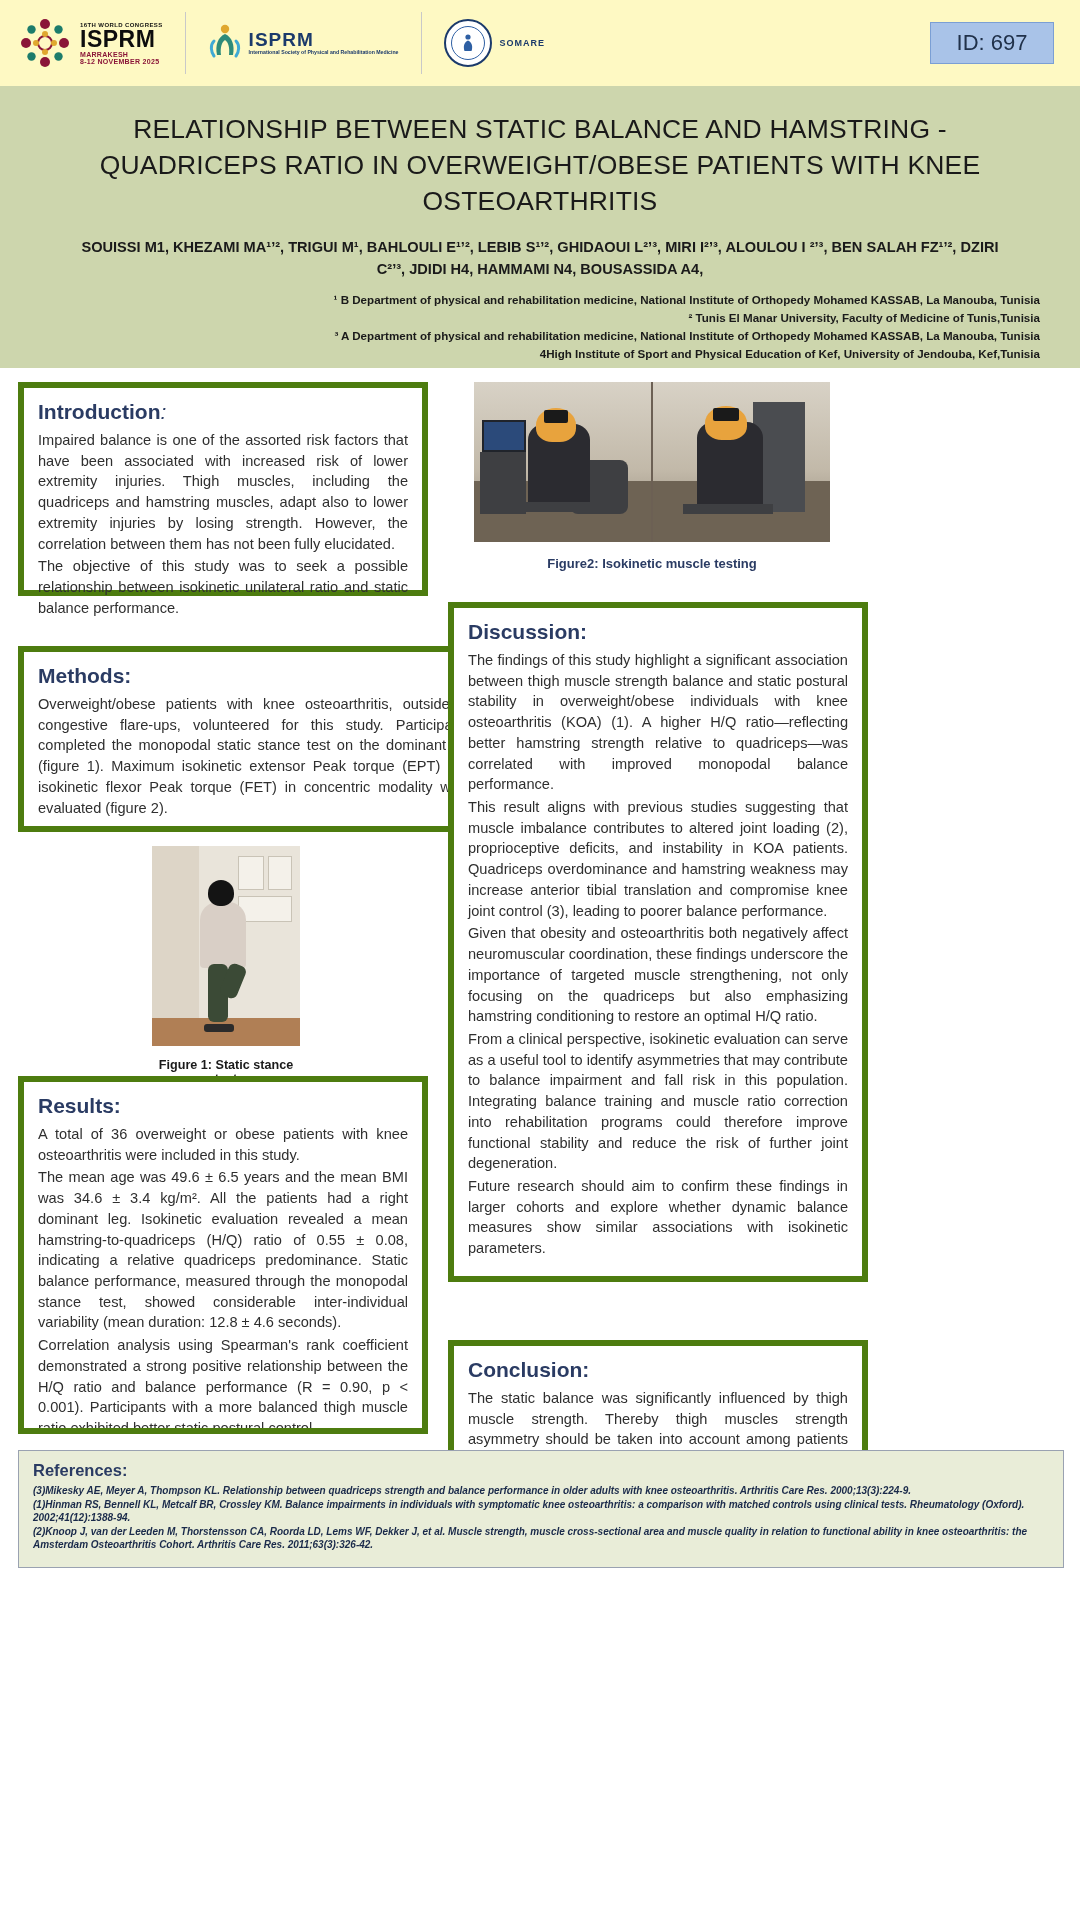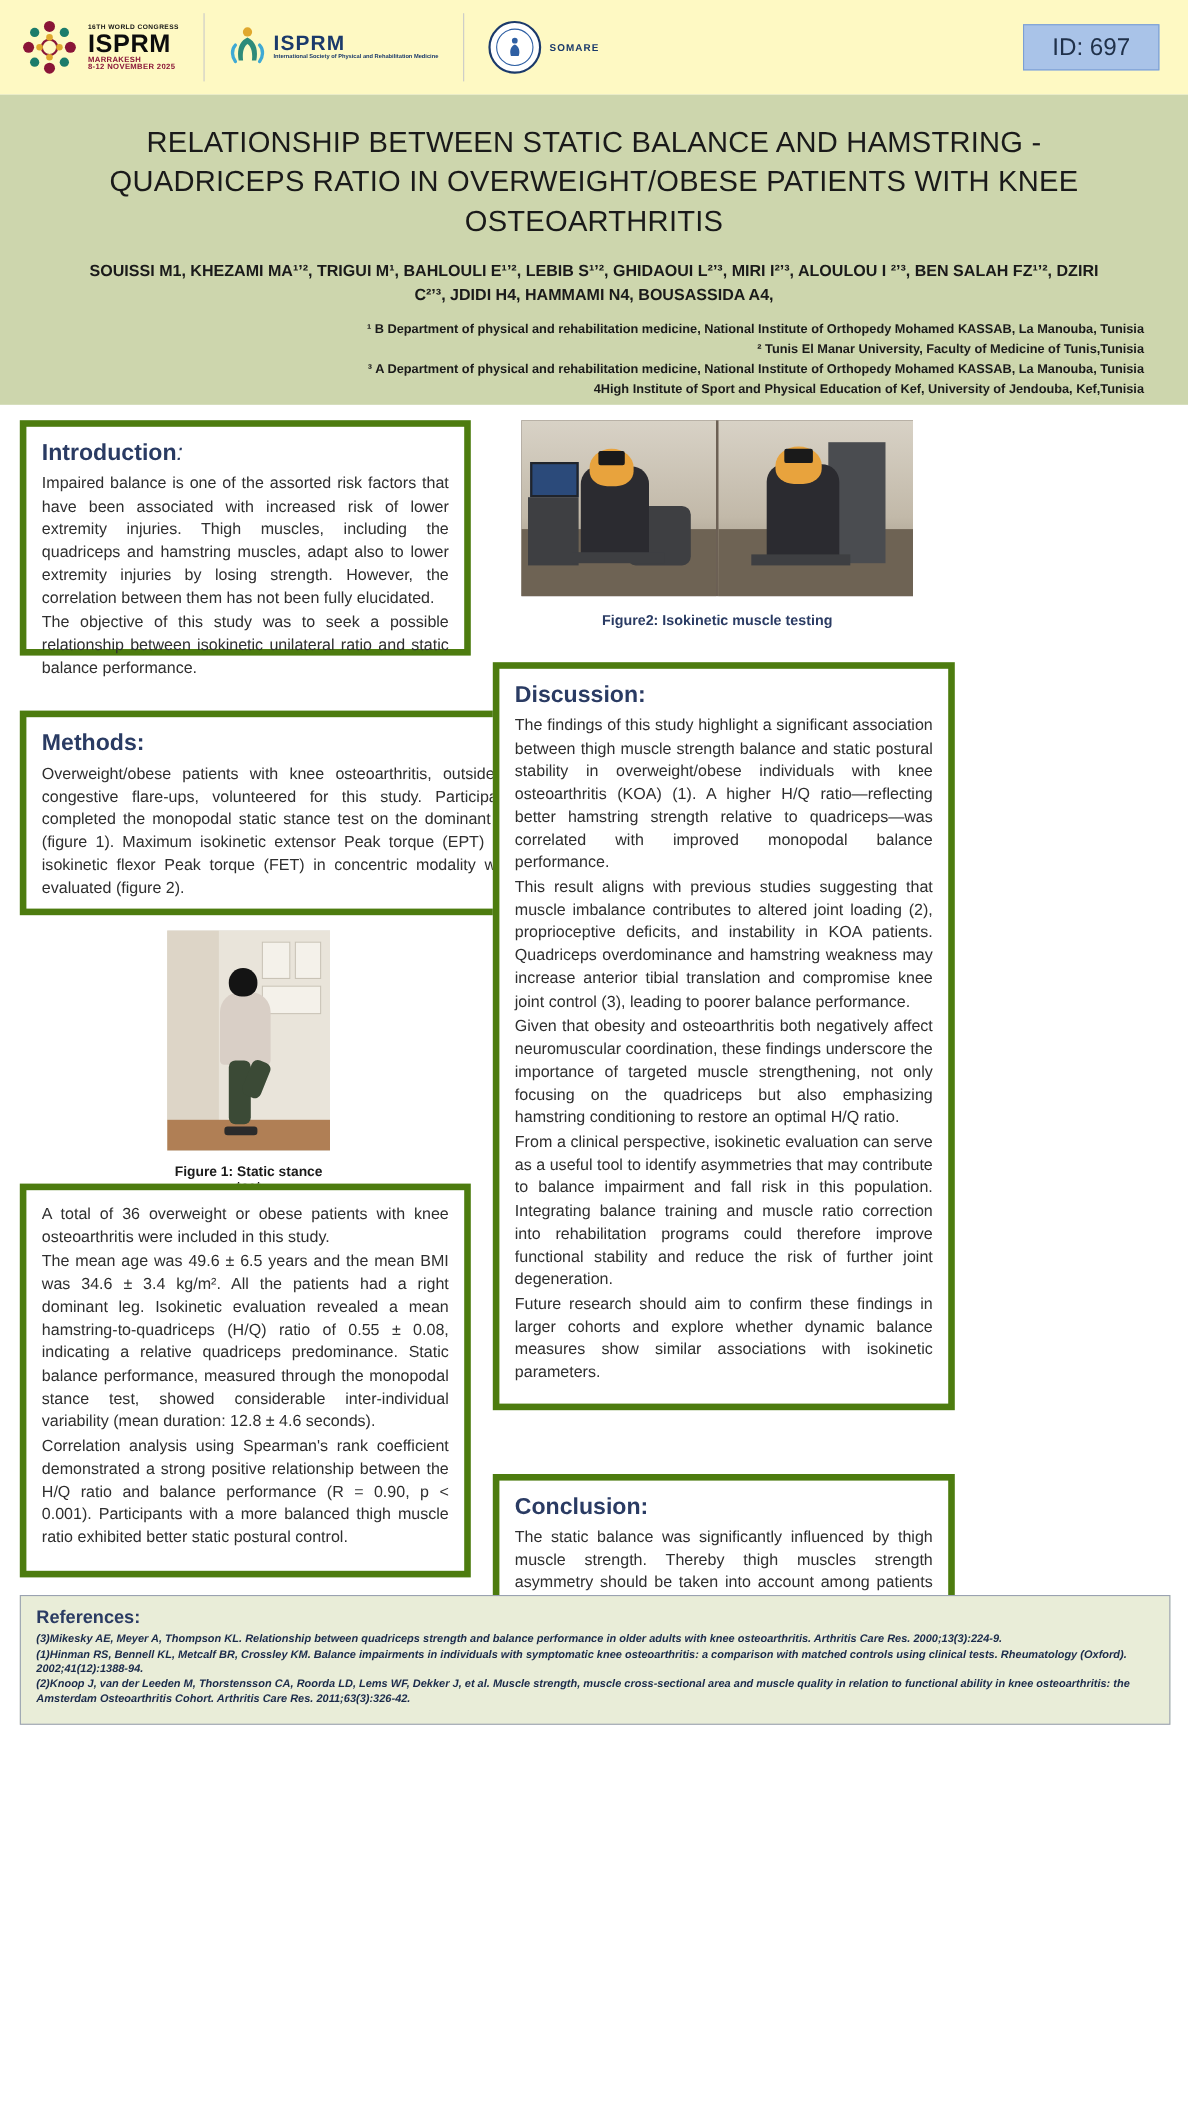--- a/index.html
+++ b/index.html
@@ -314,20 +314,21 @@
       <div class="ph1-body" style="left:48px;top:56px;width:46px;height:66px;"></div>
       <div class="ph1-legs" style="left:56px;top:118px;width:20px;height:58px;"></div>
       <div class="ph1-legs" style="left:72px;top:118px;width:18px;height:34px;transform:rotate(22deg);"></div>
       <div class="ph1-head" style="left:56px;top:34px;width:26px;height:26px;"></div>
       <div style="position:absolute;left:52px;bottom:14px;width:30px;height:8px;background:#2b2b2b;border-radius:3px;"></div>
     </div>
     <div class="fig1cap">Figure 1: Static stance test</div>
   </div>
 
   <div class="panel" id="results">
+    <h2>Results:</h2>
     <p>A total of 36 overweight or obese patients with knee osteoarthritis were included in this study.</p>
     <p>The mean age was 49.6 ± 6.5 years and the mean BMI was 34.6 ± 3.4 kg/m². All the patients had a right dominant leg. Isokinetic evaluation revealed a mean hamstring-to-quadriceps (H/Q) ratio of 0.55 ± 0.08, indicating a relative quadriceps predominance. Static balance performance, measured through the monopodal stance test, showed considerable inter-individual variability (mean duration: 12.8 ± 4.6 seconds).</p>
     <p>Correlation analysis using Spearman's rank coefficient demonstrated a strong positive relationship between the H/Q ratio and balance performance (R = 0.90, p &lt; 0.001). Participants with a more balanced thigh muscle ratio exhibited better static postural control.</p>
   </div>
 
   <div class="panel" id="conclusion">
     <h2>Conclusion:</h2>
     <p>The static balance was significantly influenced by thigh muscle strength. Thereby thigh muscles strength asymmetry should be taken into account among patients with deficit during balance test.</p>
   </div>
 

